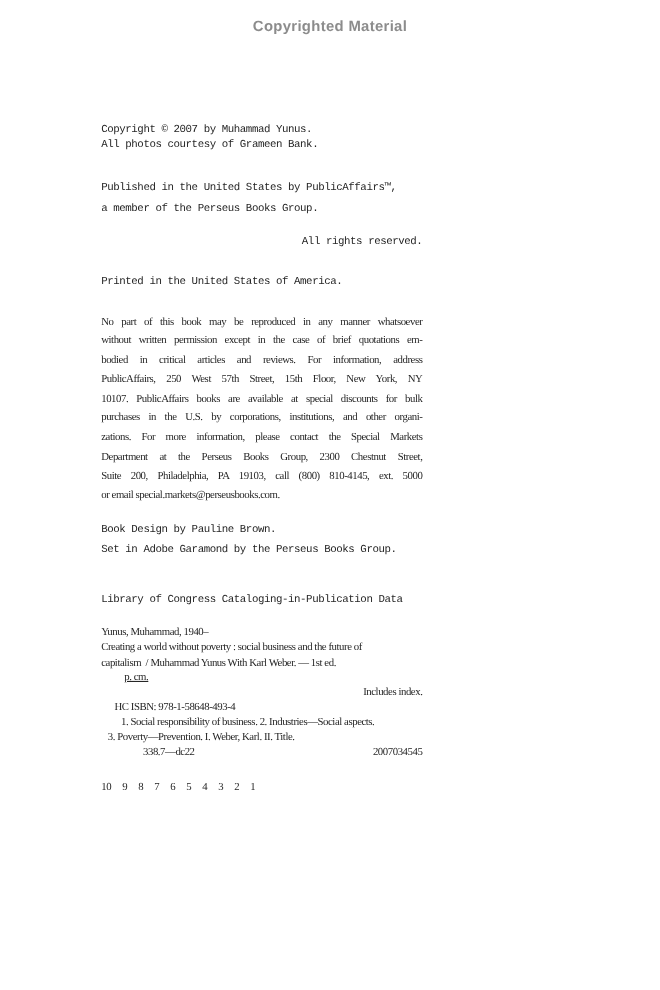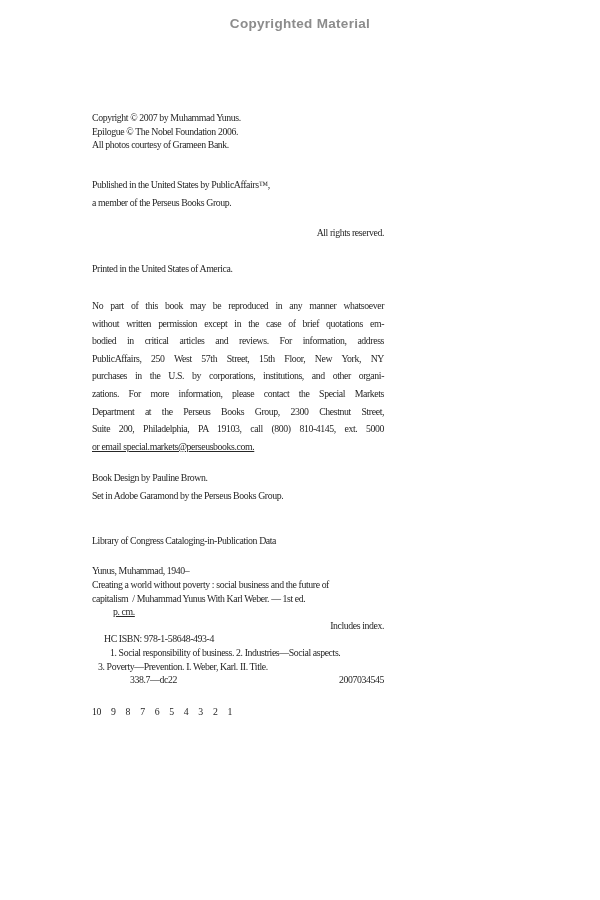--- a/index.html
+++ b/index.html
@@ -27,33 +27,33 @@
 
   .column {
     position: absolute;
     left: 92px;
     top: 0;
     width: 292px;
     font-size: 9.8px;
     letter-spacing: -0.4px;
   }
   .blk { margin: 0; }
-  .line { white-space: pre; }
+  .line { white-space: pre; font-family: Liberation Mono, monospace; }
 
   .b-copyright   { margin-top: 111px;  line-height: 13.5px; }
   .b-publisher   { margin-top: 24px;   line-height: 18.5px; }
   .b-rights      { margin-top: 13.5px; line-height: 13.5px; text-align: right; }
   .b-printed     { margin-top: 22.5px; line-height: 13.5px; }
   .b-permissions { margin-top: 21.5px; line-height: 17.6px; }
   .jline {
     text-align: justify;
     text-align-last: justify;
     text-justify: inter-word;
   }
-  .jlast { text-align: left; text-decoration: underline; }
+  .jlast { text-align: left; }
   .b-design      { margin-top: 14px;   line-height: 18px; }
   .b-loc         { margin-top: 29px;   line-height: 13.5px; }
   .b-catalog     { margin-top: 16.5px; line-height: 13.6px; }
   .cat-line      { white-space: pre; }
   .dewey-row {
     display: flex;
     justify-content: space-between;
     padding-left: 6px;
     margin-left: 32px;
   }
@@ -68,39 +68,39 @@
 <body>
 
 <div class="page">
 
   <div class="watermark wm-top">Copyrighted Material</div>
 
   <div class="column">
 
     <div class="blk b-copyright">
         <div class="line">Copyright © 2007 by Muhammad Yunus.</div>
-        <div class="line">Epilogue © The Nobel Foundation 2006.</div>
         <div class="line">All photos courtesy of Grameen Bank.</div>
       </div>
 
     <div class="blk b-publisher">
         <div class="line">Published in the United States by PublicAffairs™,</div>
         <div class="line">a member of the Perseus Books Group.</div>
       </div>
 
     <div class="blk b-rights line">All rights reserved.</div>
 
     <div class="blk b-printed line">Printed in the United States of America.</div>
 
     <div class="blk b-permissions">
       <div>
           <div class="jline">No part of this book may be reproduced in any manner whatsoever</div>
           <div class="jline">without written permission except in the case of brief quotations em-</div>
           <div class="jline">bodied in critical articles and reviews. For information, address</div>
           <div class="jline">PublicAffairs, 250 West 57th Street, 15th Floor, New York, NY</div>
+          <div class="jline">10107. PublicAffairs books are available at special discounts for bulk</div>
           <div class="jline">purchases in the U.S. by corporations, institutions, and other organi-</div>
           <div class="jline">zations. For more information, please contact the Special Markets</div>
           <div class="jline">Department at the Perseus Books Group, 2300 Chestnut Street,</div>
           <div class="jline">Suite 200, Philadelphia, PA 19103, call (800) 810-4145, ext. 5000</div>
         </div>
       <div class="jlast">or email special.markets@perseusbooks.com.</div>
     </div>
 
     <div class="blk b-design">
         <div class="line">Book Design by Pauline Brown.</div>

